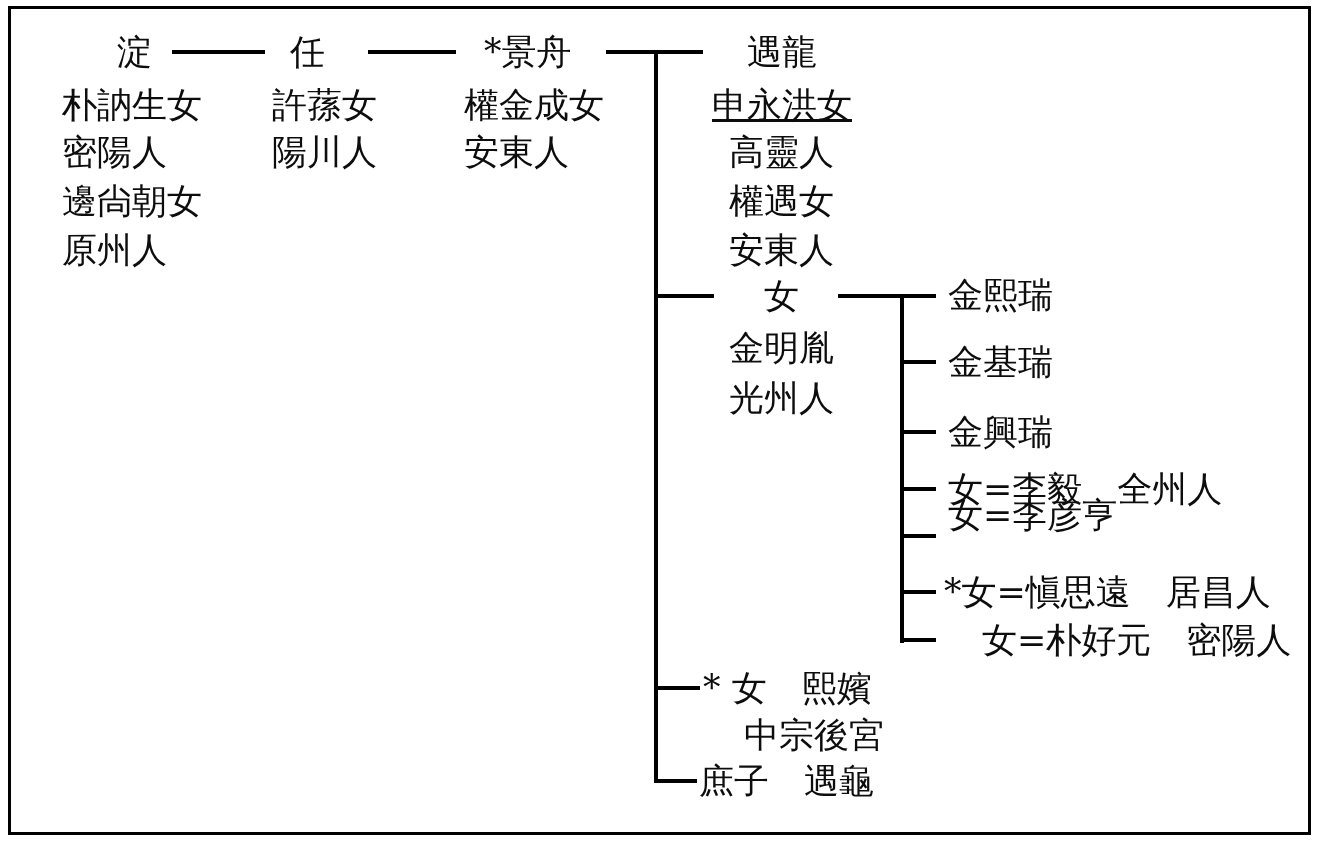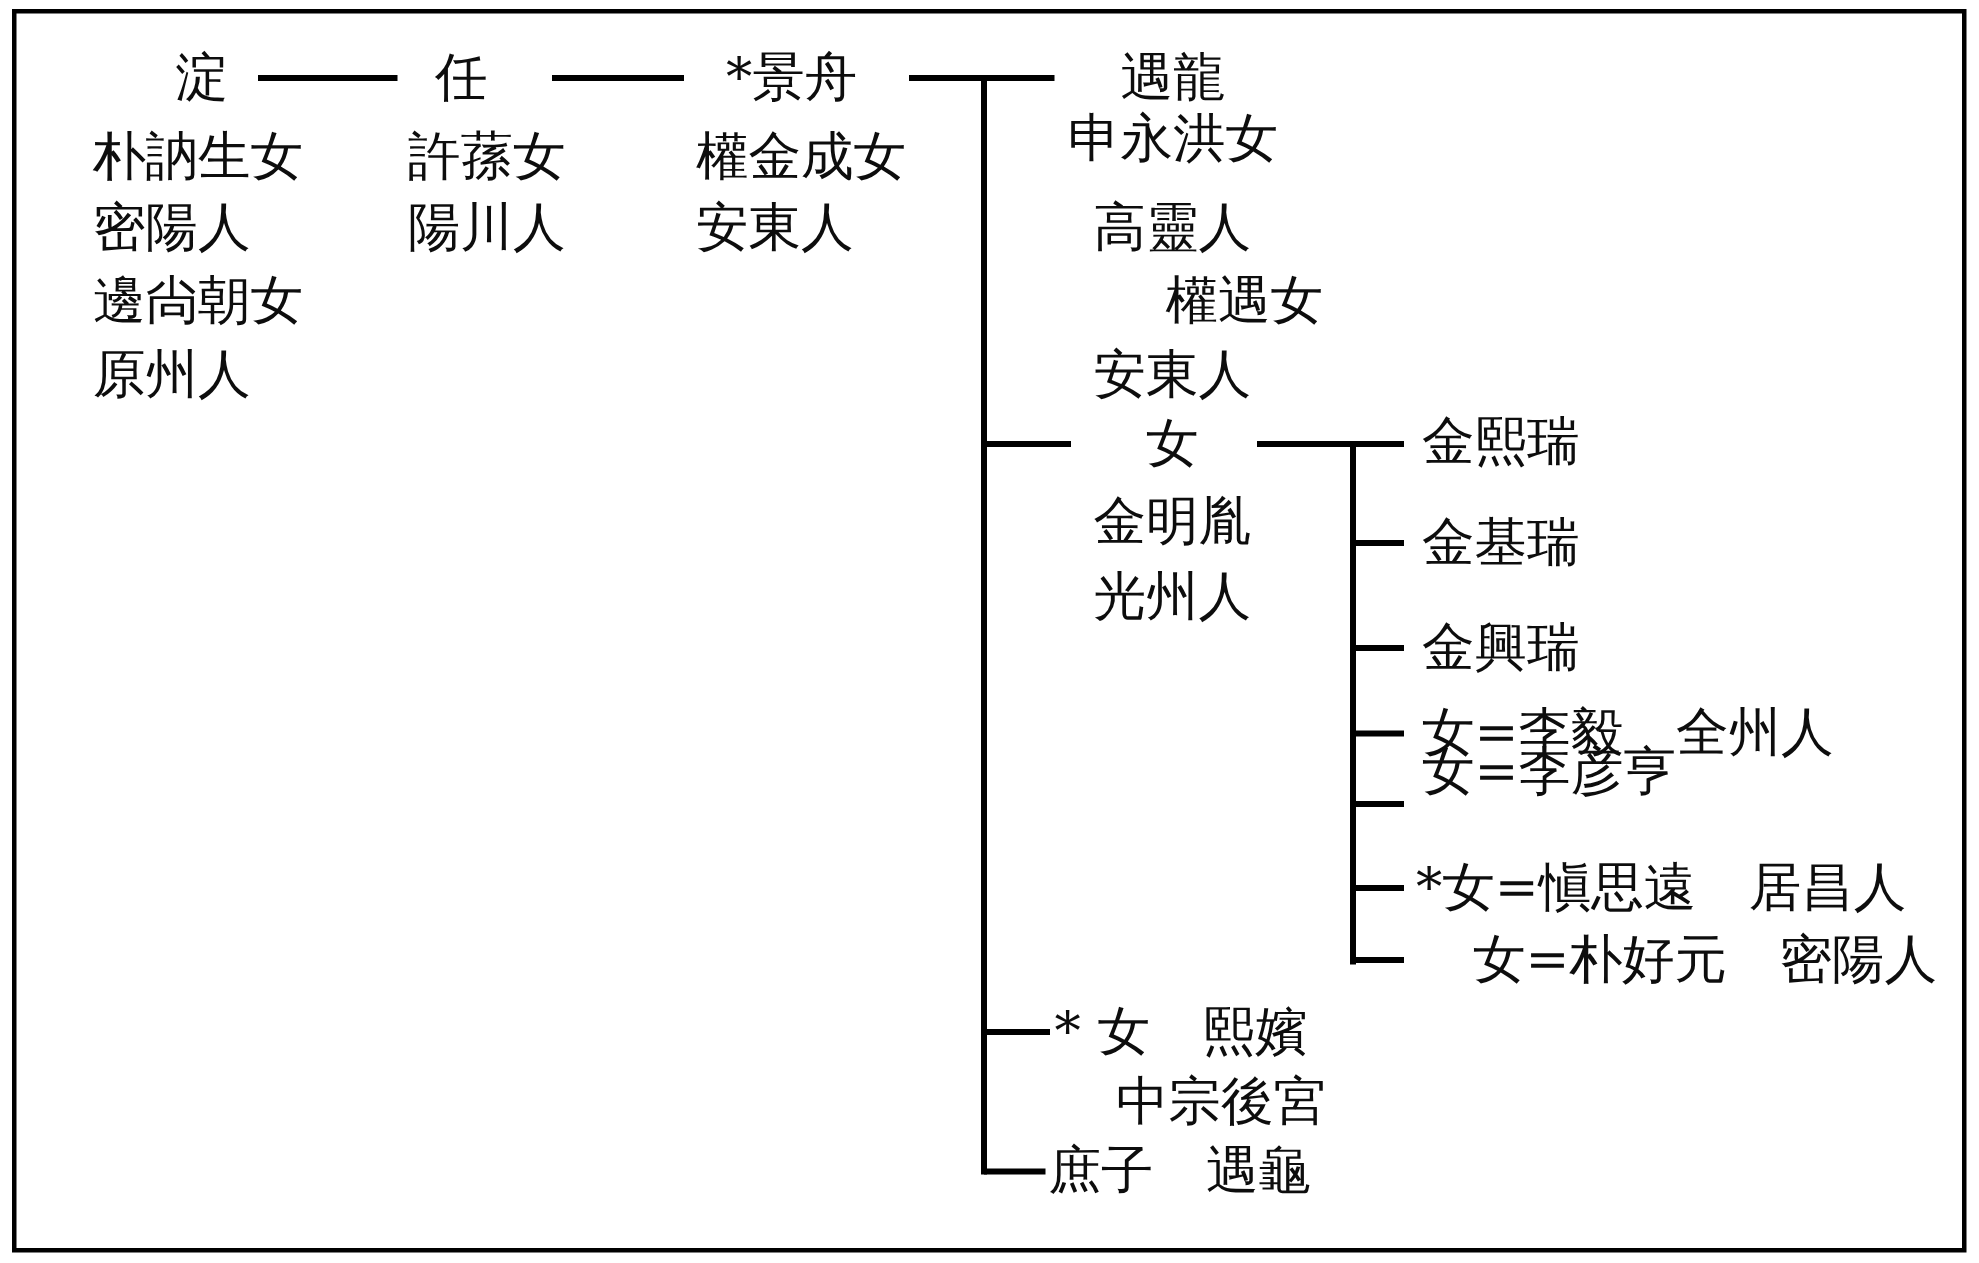--- a/index.html
+++ b/index.html
@@ -47,23 +47,23 @@
   .p-g1n2    { left: 62px;  top: 131px; }
   .p-g1n3    { left: 62px;  top: 180px; }
   .p-g1n4    { left: 62px;  top: 229px; }
   
   .p-g2n1    { left: 272px; top: 84px; }
   .p-g2n2    { left: 272px; top: 131px; }
   
   .p-g3n1    { left: 464px; top: 84px; }
   .p-g3n2    { left: 464px; top: 131px; }
   
-  .p-c1n1    { left: 712px; top: 72px; }
+  .p-c1n1    { left: 712px; top: 84px; text-decoration: underline; }
   .p-c1n2    { left: 729px; top: 131px; }
-  .p-c1n3    { left: 729px; top: 180px; margin-left: 48px; }
+  .p-c1n3    { left: 729px; top: 180px; }
   .p-c1n4    { left: 729px; top: 229px; }
 
   
   .p-hlc2a   { left: 656px; top: 294px; width: 58px; }
   .p-c2      { left: 764px; top: 275px; }
   .p-hlc2b   { left: 838px; top: 294px; width: 98px; }
   .p-c2n1    { left: 729px; top: 327px; }
   .p-c2n2    { left: 729px; top: 377px; }
 
   

